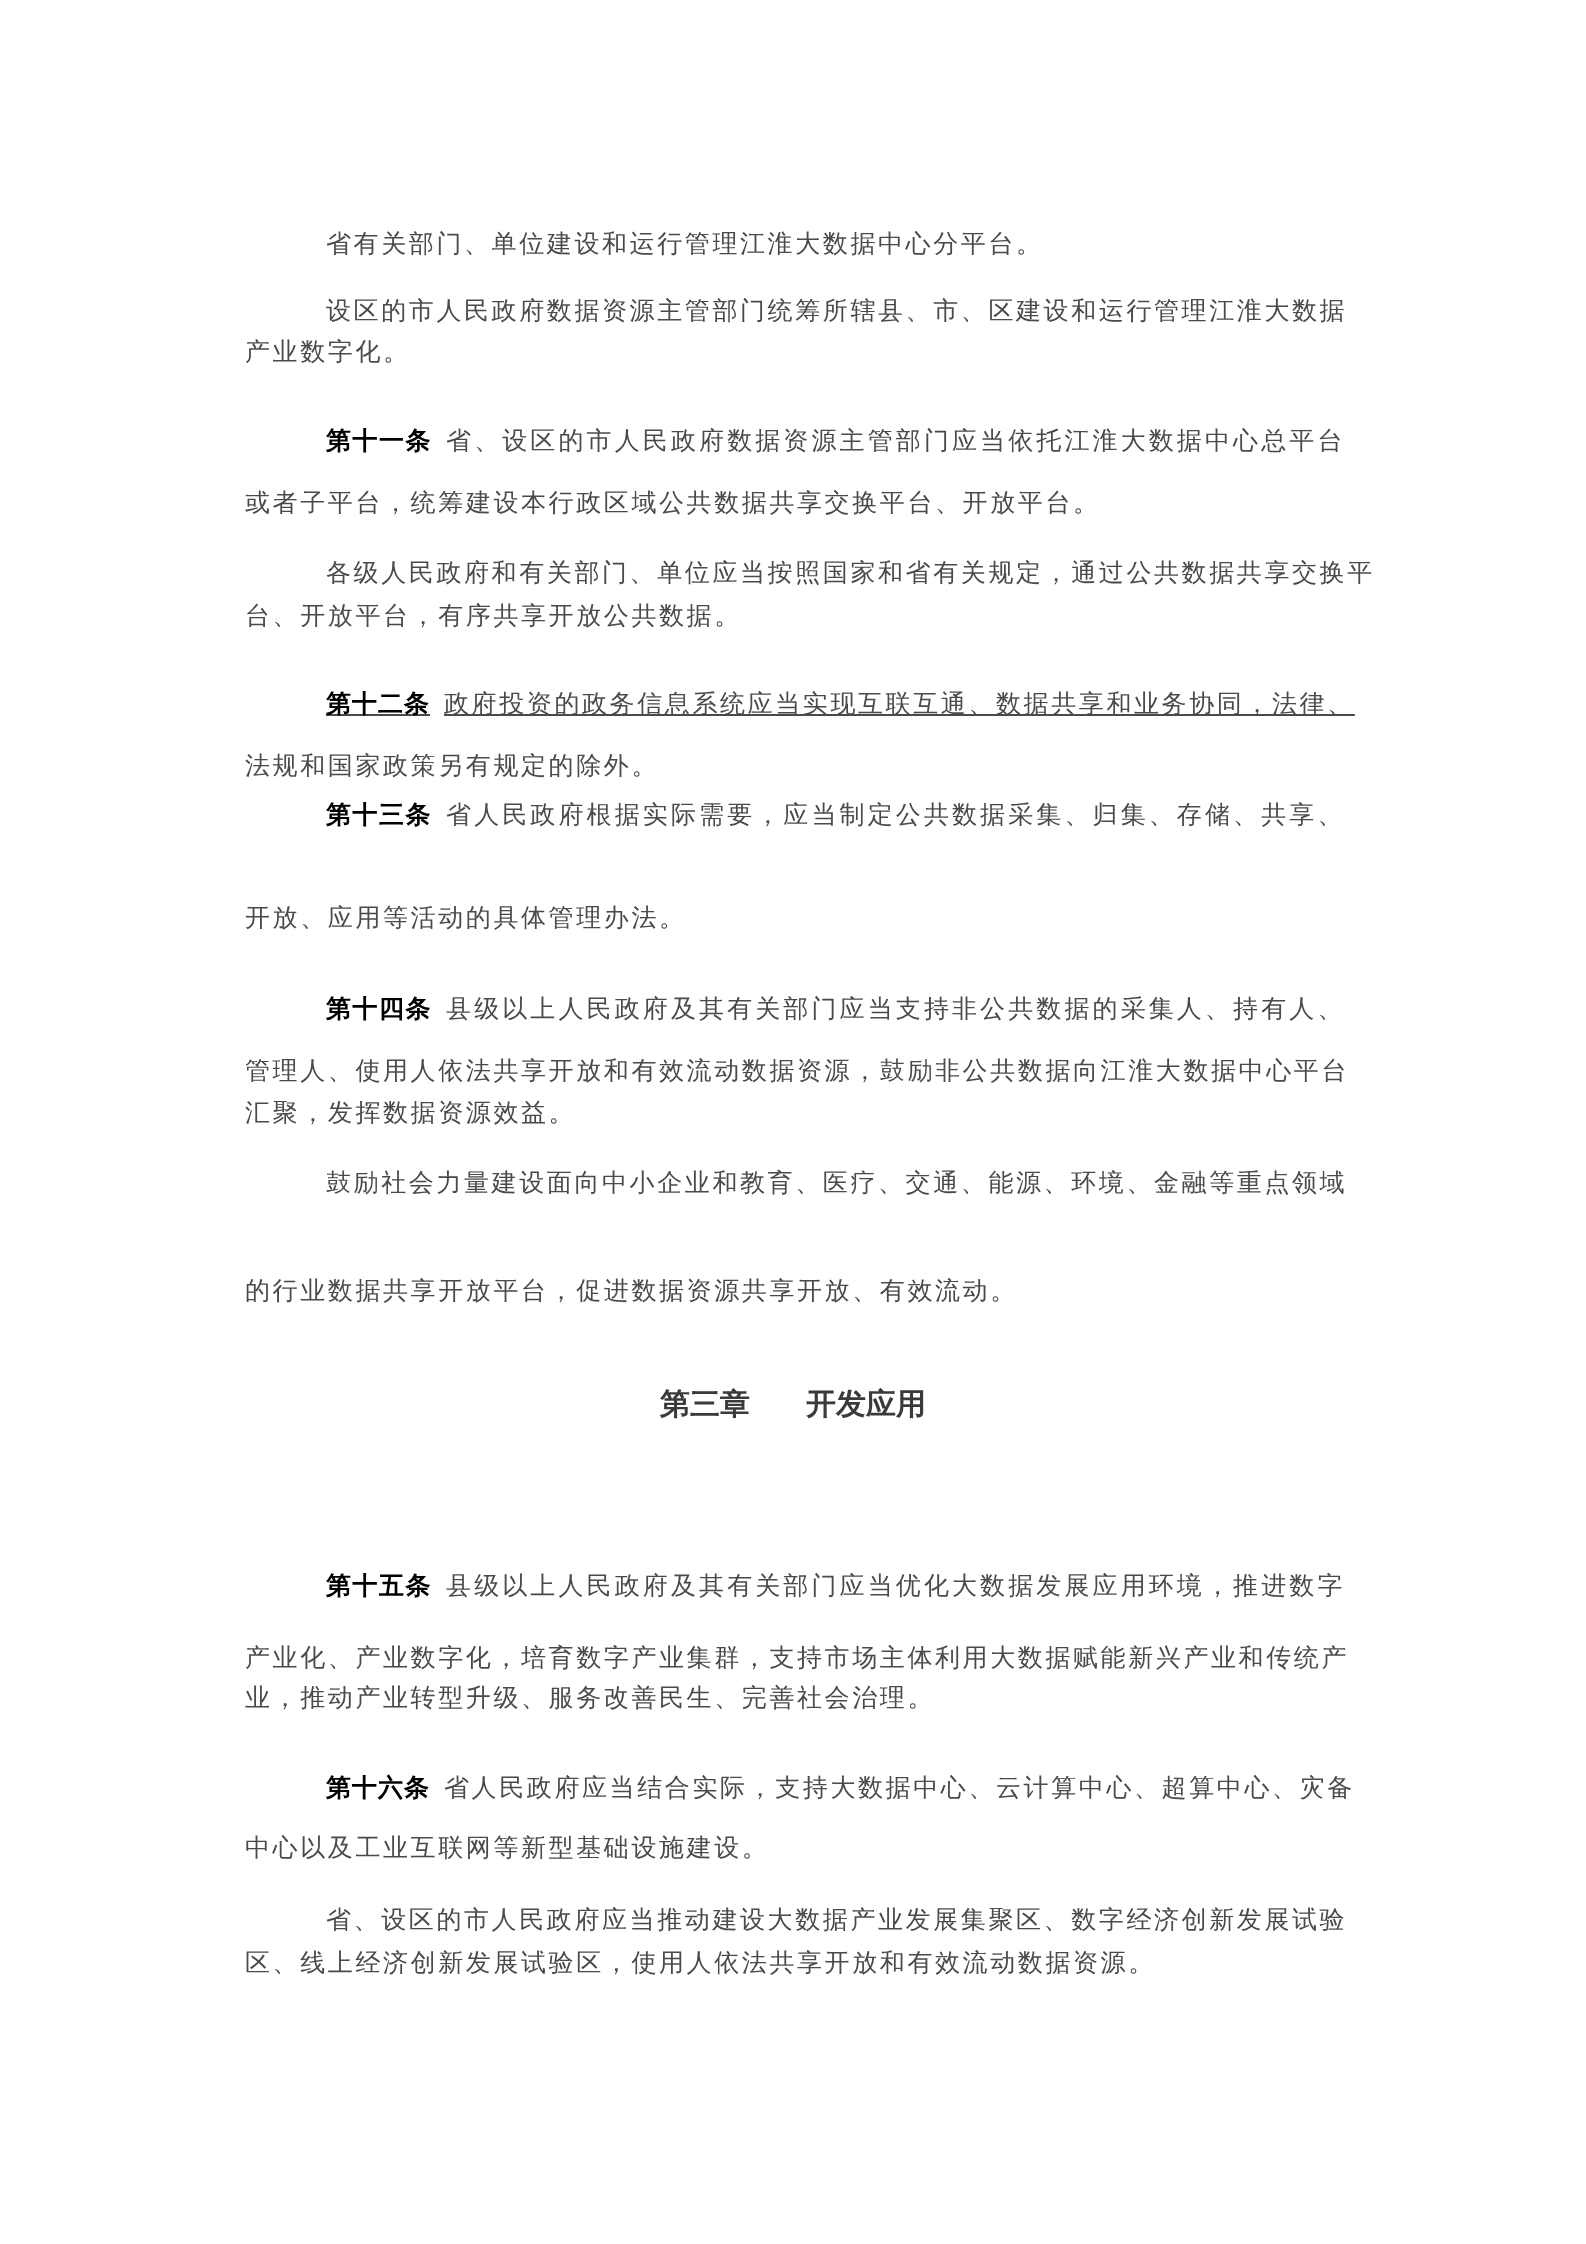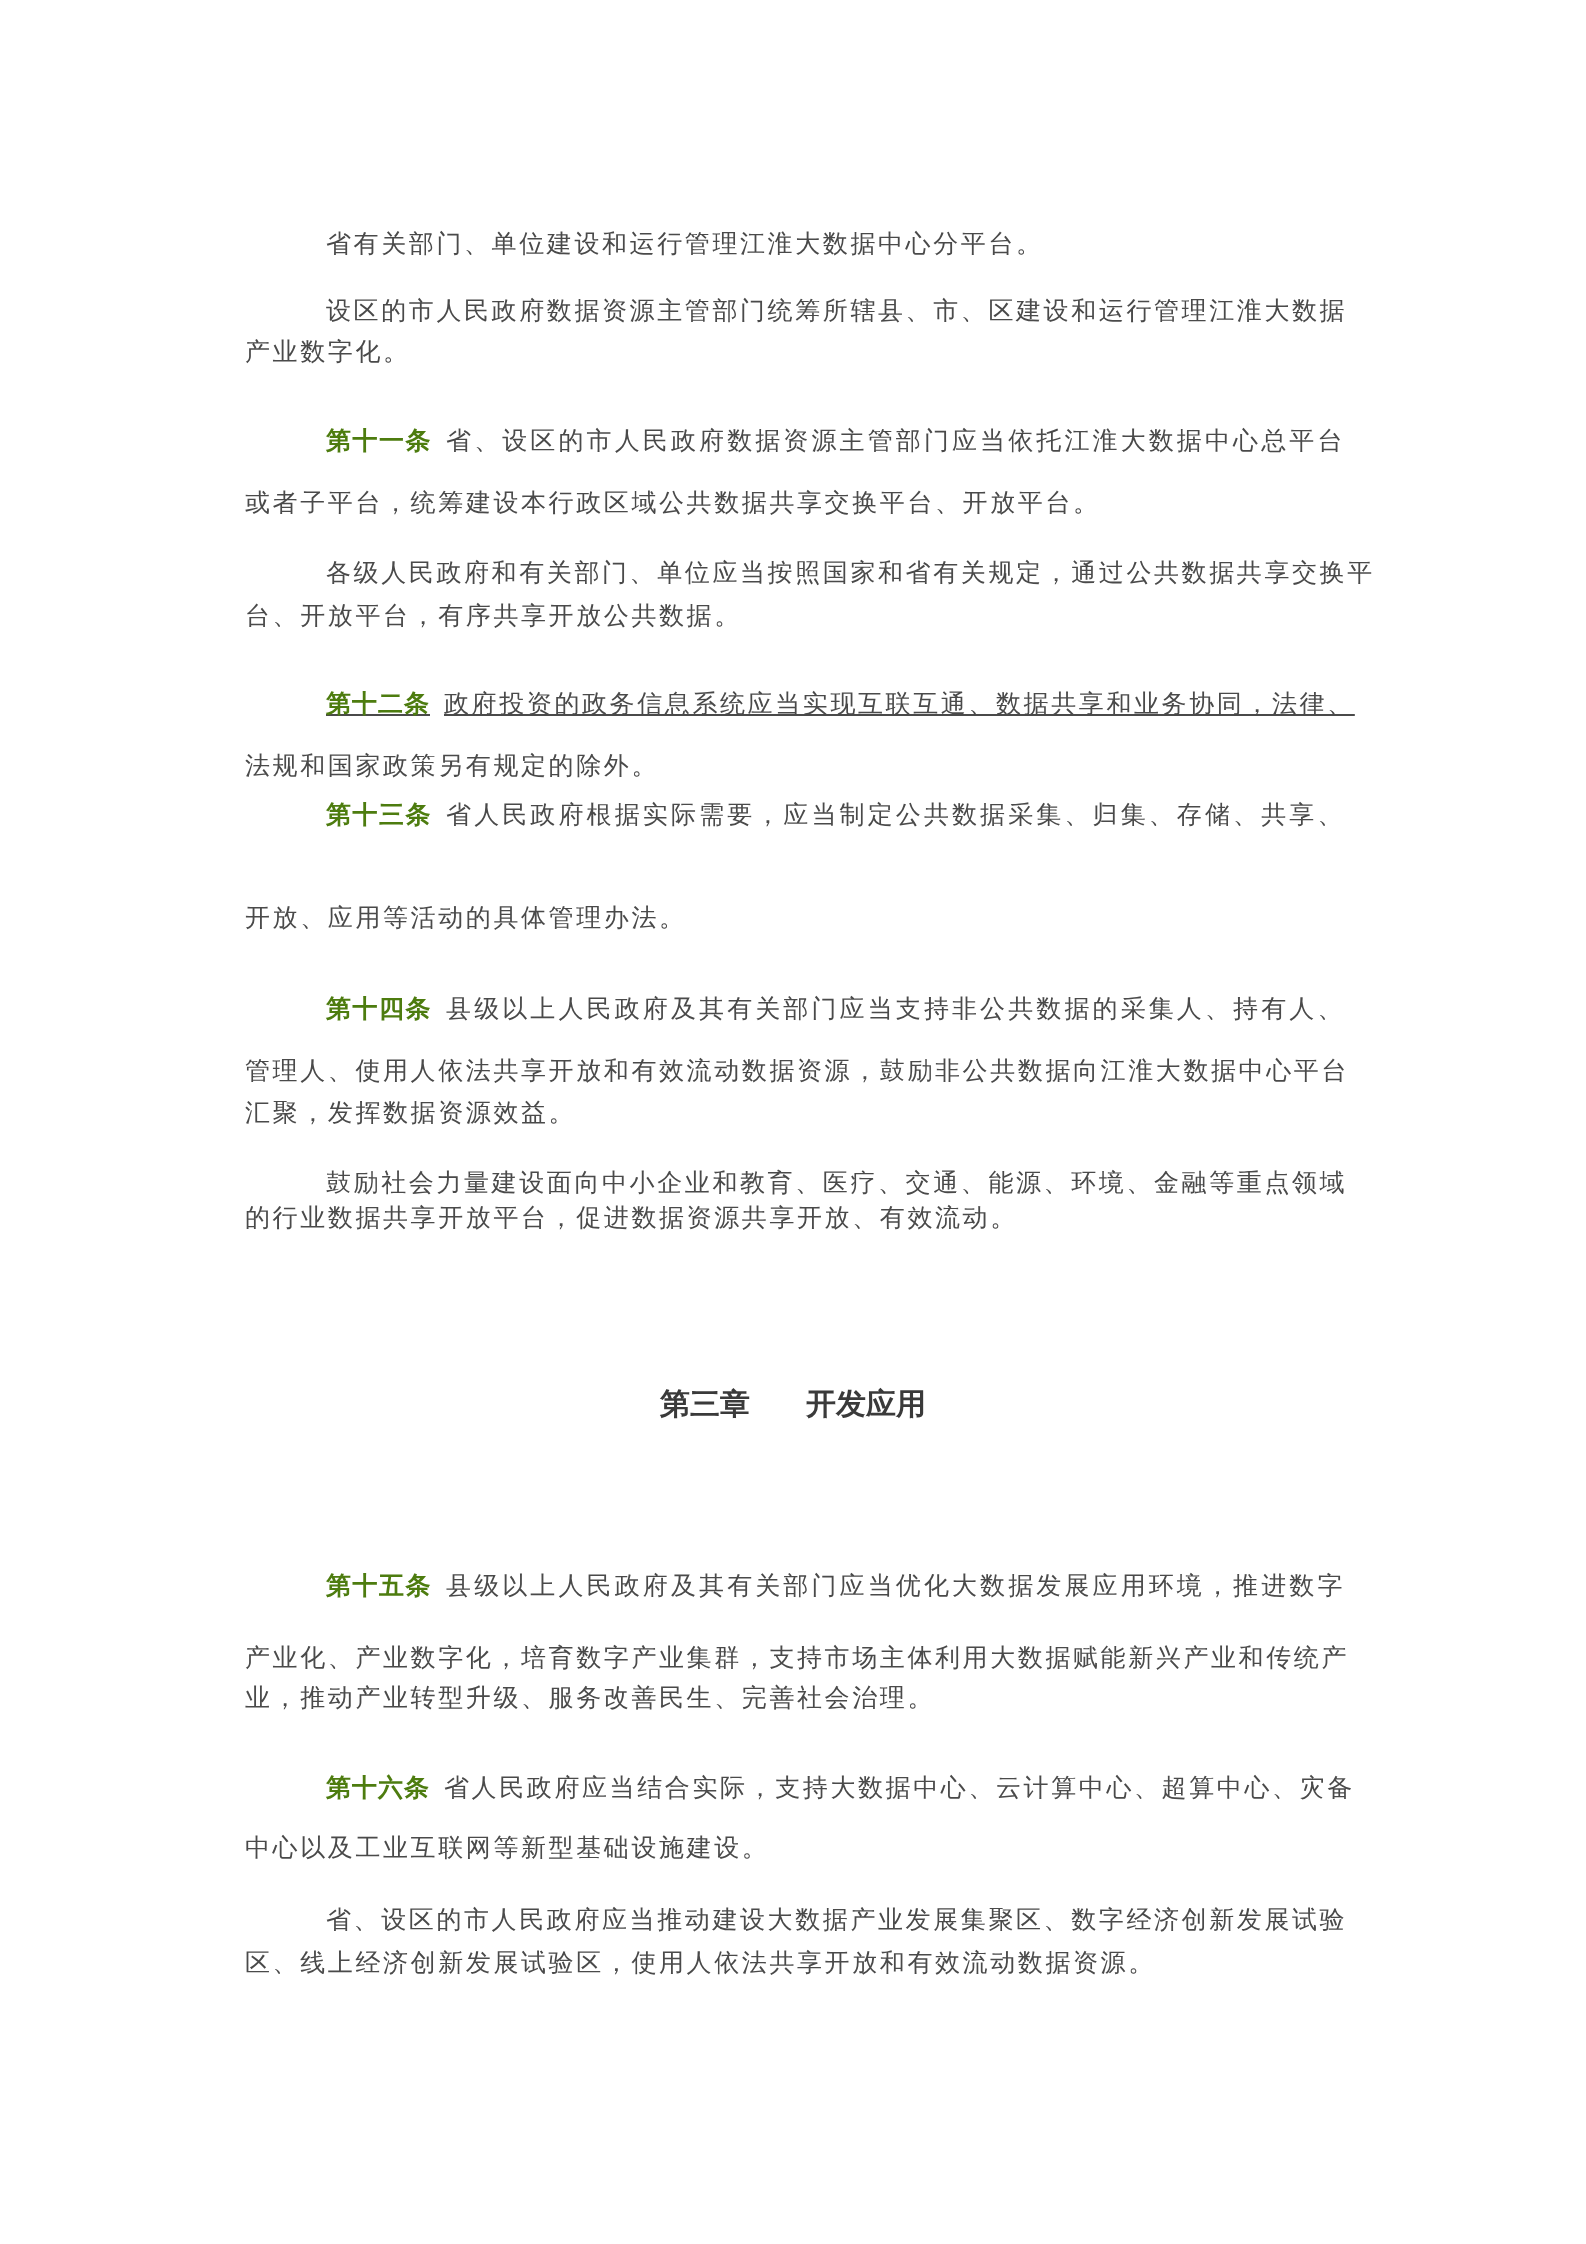--- a/index.html
+++ b/index.html
@@ -4,21 +4,21 @@
 <style>
   html, body { margin: 0; padding: 0; background: #ffffff; }
   body { width: 1586px; height: 2244px; position: relative; overflow: hidden;
          font-family: "DejaVu Sans", "Liberation Sans", sans-serif; }
   .page { position: absolute; left: 0; top: 0; width: 1586px; height: 2244px; background: #fff; margin-top: 28px; }
   .line { position: absolute; left: 245px; width: 1100px; height: 36px; line-height: 36px;
           font-size: 25px; color: #4a4a4a; white-space: nowrap; letter-spacing: 2.6px;
           text-align: justify; text-align-last: justify; }
   .line.indent { left: 326px; width: 1019px; }
   .line.last { text-align-last: left; }
-  .line .art { font-weight: bold; color: #4d7c0f; letter-spacing: 1px; margin-right: 14px; }
+  .line .art { font-weight: bold; color: #000000; letter-spacing: 1px; margin-right: 14px; }
   .chapter { position: absolute; top: 1358px; left: 0; width: 1586px; text-align: center;
              font-size: 30px; font-weight: bold; color: #3a3a3a; line-height: 36px; }
   .chapter .gap { display: inline-block; width: 56px; }
 </style>
 </head>
 <body>
 
 <div class="page">
   <div id="lines">
       <div class="line indent last" style="top: 198px;"><span>省有关部门、单位建设和运行管理江淮大数据中心分平台。</span></div>
@@ -29,21 +29,21 @@
       <div class="line indent" style="top: 527px;"><span>各级人民政府和有关部门、单位应当按照国家和省有关规定，通过公共数据共享交换平</span></div>
       <div class="line last" style="top: 570px;"><span>台、开放平台，有序共享开放公共数据。</span></div>
       <div class="line indent" style="top: 658px; text-decoration: underline;"><span class="art">第十二条</span><span>政府投资的政务信息系统应当实现互联互通、数据共享和业务协同，法律、</span></div>
       <div class="line last" style="top: 720px;"><span>法规和国家政策另有规定的除外。</span></div>
       <div class="line indent" style="top: 769px;"><span class="art">第十三条</span><span>省人民政府根据实际需要，应当制定公共数据采集、归集、存储、共享、</span></div>
       <div class="line last" style="top: 872px;"><span>开放、应用等活动的具体管理办法。</span></div>
       <div class="line indent" style="top: 963px;"><span class="art">第十四条</span><span>县级以上人民政府及其有关部门应当支持非公共数据的采集人、持有人、</span></div>
       <div class="line" style="top: 1025px;"><span>管理人、使用人依法共享开放和有效流动数据资源，鼓励非公共数据向江淮大数据中心平台</span></div>
       <div class="line last" style="top: 1067px;"><span>汇聚，发挥数据资源效益。</span></div>
       <div class="line indent" style="top: 1137px;"><span>鼓励社会力量建设面向中小企业和教育、医疗、交通、能源、环境、金融等重点领域</span></div>
-      <div class="line last" style="top: 1172px;"><span>的行业数据共享开放平台，促进数据资源共享开放、有效流动。</span></div>
+      <div class="line last" style="top: 1247px; font-family: Liberation Mono, monospace;"><span>的行业数据共享开放平台，促进数据资源共享开放、有效流动。</span></div>
       <div class="line indent" style="top: 1540px;"><span class="art">第十五条</span><span>县级以上人民政府及其有关部门应当优化大数据发展应用环境，推进数字</span></div>
       <div class="line" style="top: 1612px;"><span>产业化、产业数字化，培育数字产业集群，支持市场主体利用大数据赋能新兴产业和传统产</span></div>
       <div class="line last" style="top: 1652px;"><span>业，推动产业转型升级、服务改善民生、完善社会治理。</span></div>
       <div class="line indent" style="top: 1742px;"><span class="art">第十六条</span><span>省人民政府应当结合实际，支持大数据中心、云计算中心、超算中心、灾备</span></div>
       <div class="line last" style="top: 1802px;"><span>中心以及工业互联网等新型基础设施建设。</span></div>
       <div class="line indent" style="top: 1874px;"><span>省、设区的市人民政府应当推动建设大数据产业发展集聚区、数字经济创新发展试验</span></div>
       <div class="line last" style="top: 1917px;"><span>区、线上经济创新发展试验区，使用人依法共享开放和有效流动数据资源。</span></div>
     </div>
   <div class="chapter">
     <span>第三章</span><span class="gap"></span><span>开发应用</span>

